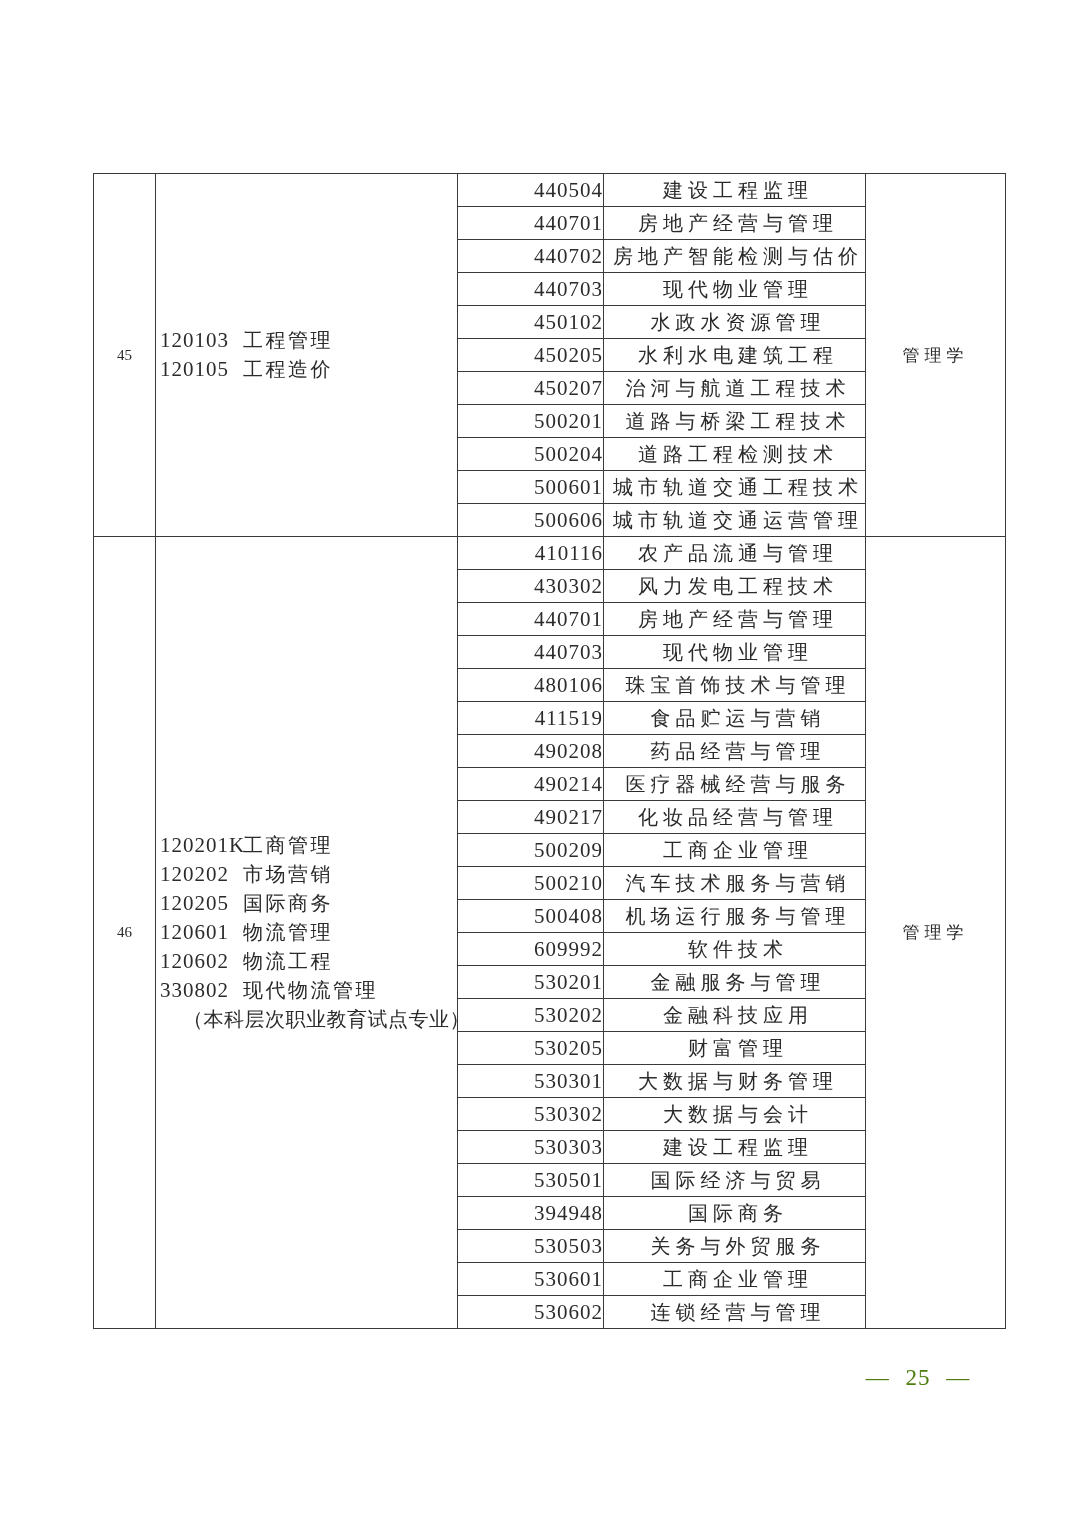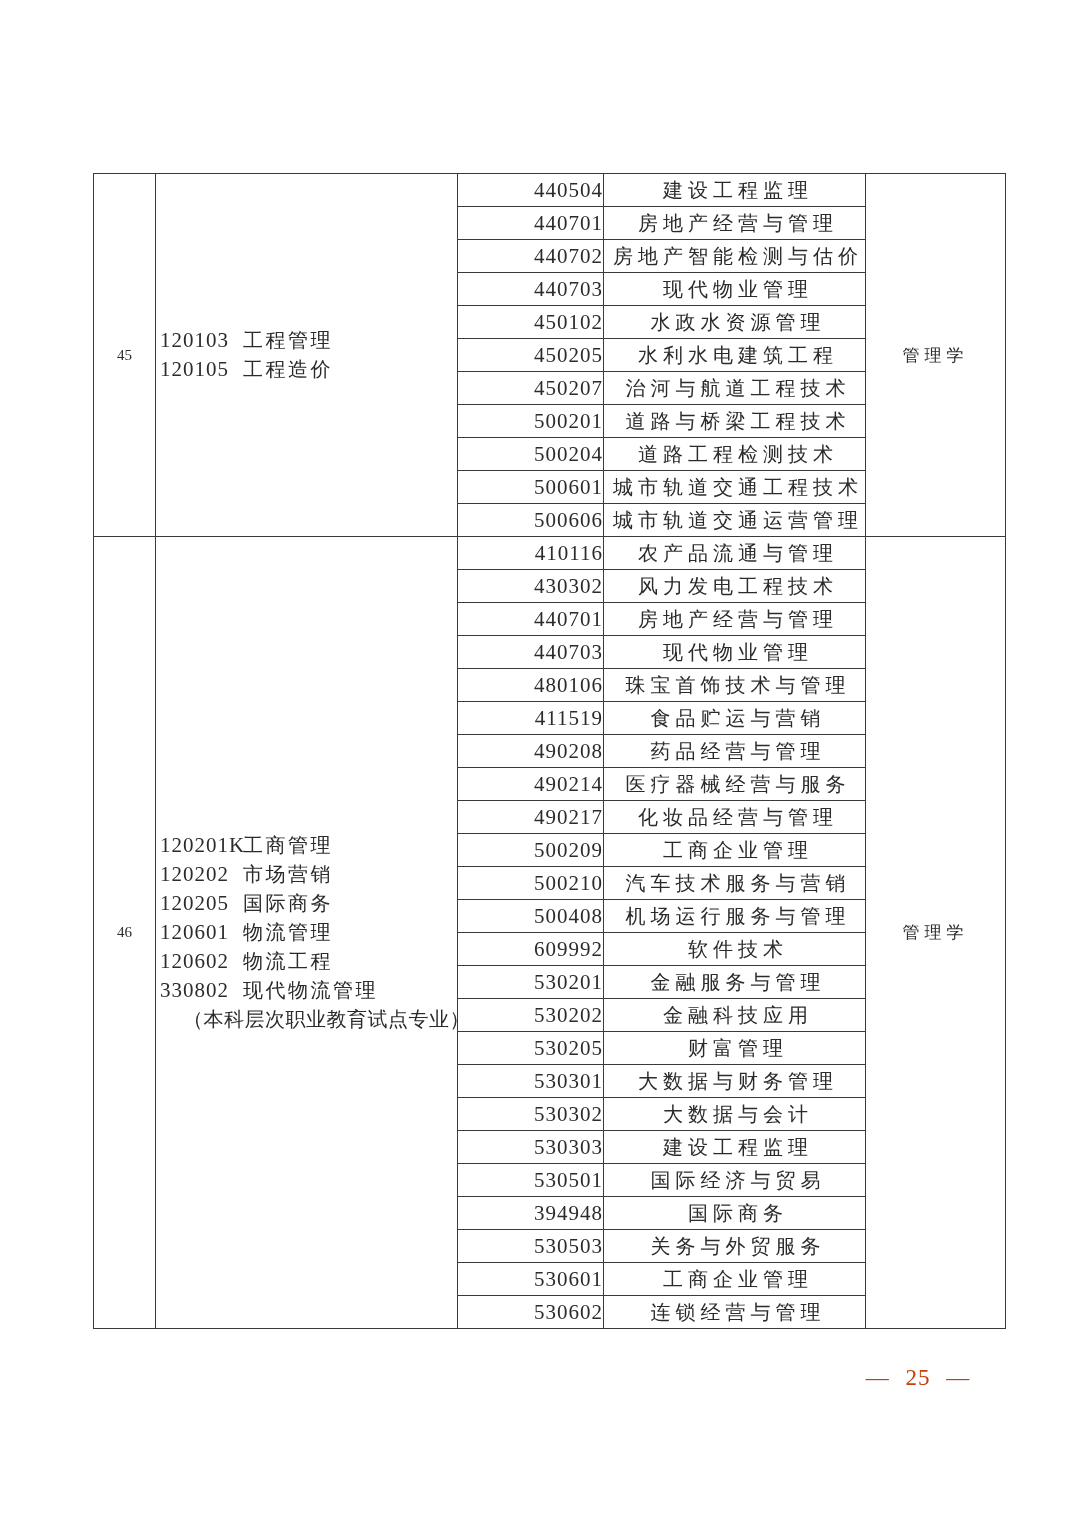--- a/index.html
+++ b/index.html
@@ -81,21 +81,21 @@
     font-size: 17px;
     letter-spacing: 5px;
   }
   .page-number {
     position: absolute;
     left: 838px;
     top: 1365px;
     width: 160px;
     text-align: center;
     font-size: 23px;
-    color: #c2410c;
+    color: #4d7c0f;
     word-spacing: 9px;
     letter-spacing: 1px;
     white-space: nowrap;
   }
 </style>
 </head>
 <body>
 
 <div class="page">
 

